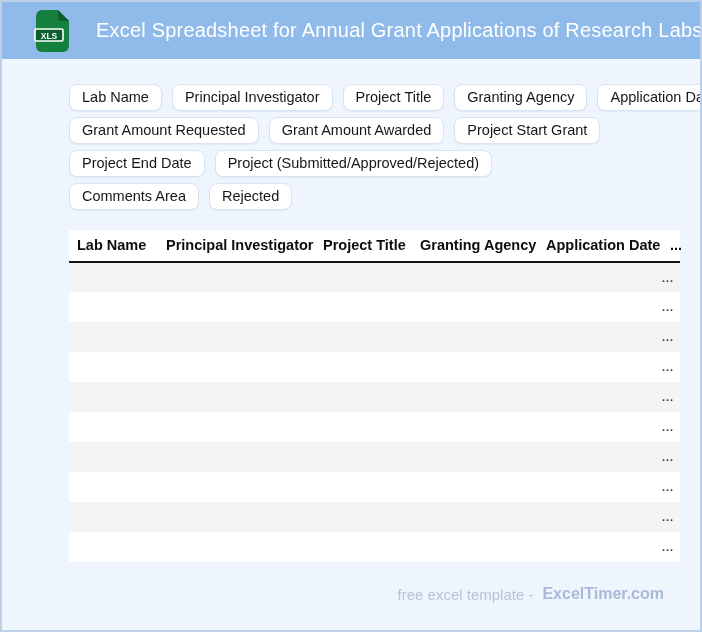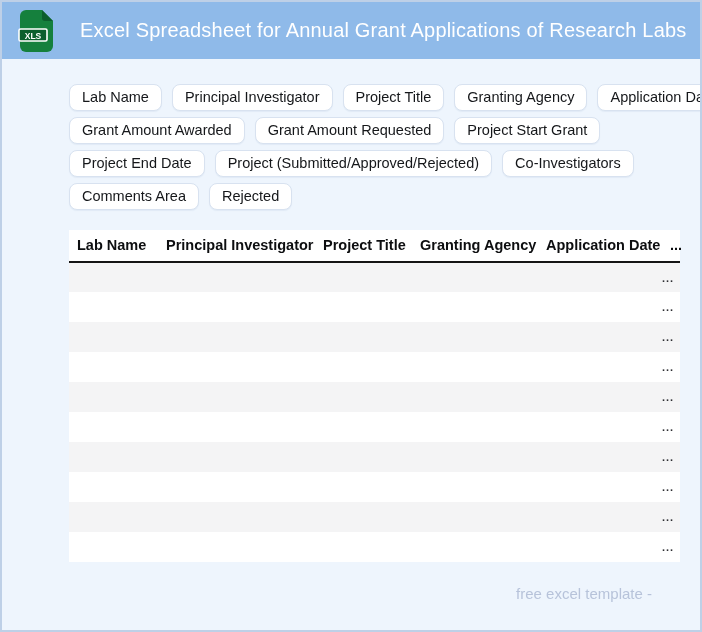--- a/index.html
+++ b/index.html
@@ -13,21 +13,21 @@
     border:2px solid #bed0e7;
     overflow:hidden;
   }
 
   
   .app-header {
     height:57px;
     background:#8fbae9;
     display:flex;
     align-items:center;
-    padding-left:14px;
+    padding-left:30px;
   }
   .xls-icon { width:40px; height:44px; flex:0 0 auto; }
   .app-title {
     color:#ffffff;
     font-size:20px;
     font-weight:500;
     letter-spacing:.2px;
     margin-left:24px;
     white-space:nowrap;
   }
@@ -85,21 +85,21 @@
     font-size:11px;
     font-weight:bold;
     color:#2e2f33;
     letter-spacing:1px;
   }
   .grant-table tbody td.cell-more { text-align:right; padding-right:8px; }
 
   
   .page-footer {
     position:absolute;
-    right:48px;
+    right:36px;
     top:583px;
     display:flex;
     align-items:center;
     gap:9px;
   }
   .footer-text {
     font-size:15px;
     color:#b7c3da;
   }
   .footer-brand {
@@ -129,28 +129,27 @@
 
   <div class="chips-area">
       <div class="chip-row">
         <span class="chip">Lab Name</span>
         <span class="chip">Principal Investigator</span>
         <span class="chip">Project Title</span>
         <span class="chip">Granting Agency</span>
         <span class="chip">Application Date</span>
       </div>
       <div class="chip-row">
+        <span class="chip">Grant Amount Requested</span>
         <span class="chip">Grant Amount Awarded</span>
-        <span class="chip">Grant Amount Requested</span>
         <span class="chip">Project Start Grant</span>
       </div>
       <div class="chip-row">
         <span class="chip">Project End Date</span>
         <span class="chip">Project (Submitted/Approved/Rejected)</span>
-        <span class="chip">Co-Investigators</span>
       </div>
       <div class="chip-row">
         <span class="chip">Comments Area</span>
         <span class="chip">Rejected</span>
       </div>
     </div>
 
   <div class="table-wrap">
     <table class="grant-table">
       <colgroup>
@@ -251,15 +250,16 @@
             <td></td>
             <td></td>
             <td class="cell-more">...</td>
           </tr>
         </tbody>
     </table>
   </div>
 
   <footer class="page-footer">
     <span class="footer-text">free excel template -</span>
+    <a class="footer-brand">ExcelTimer.com</a>
   </footer>
 
 </div>
 
 </body></html>

